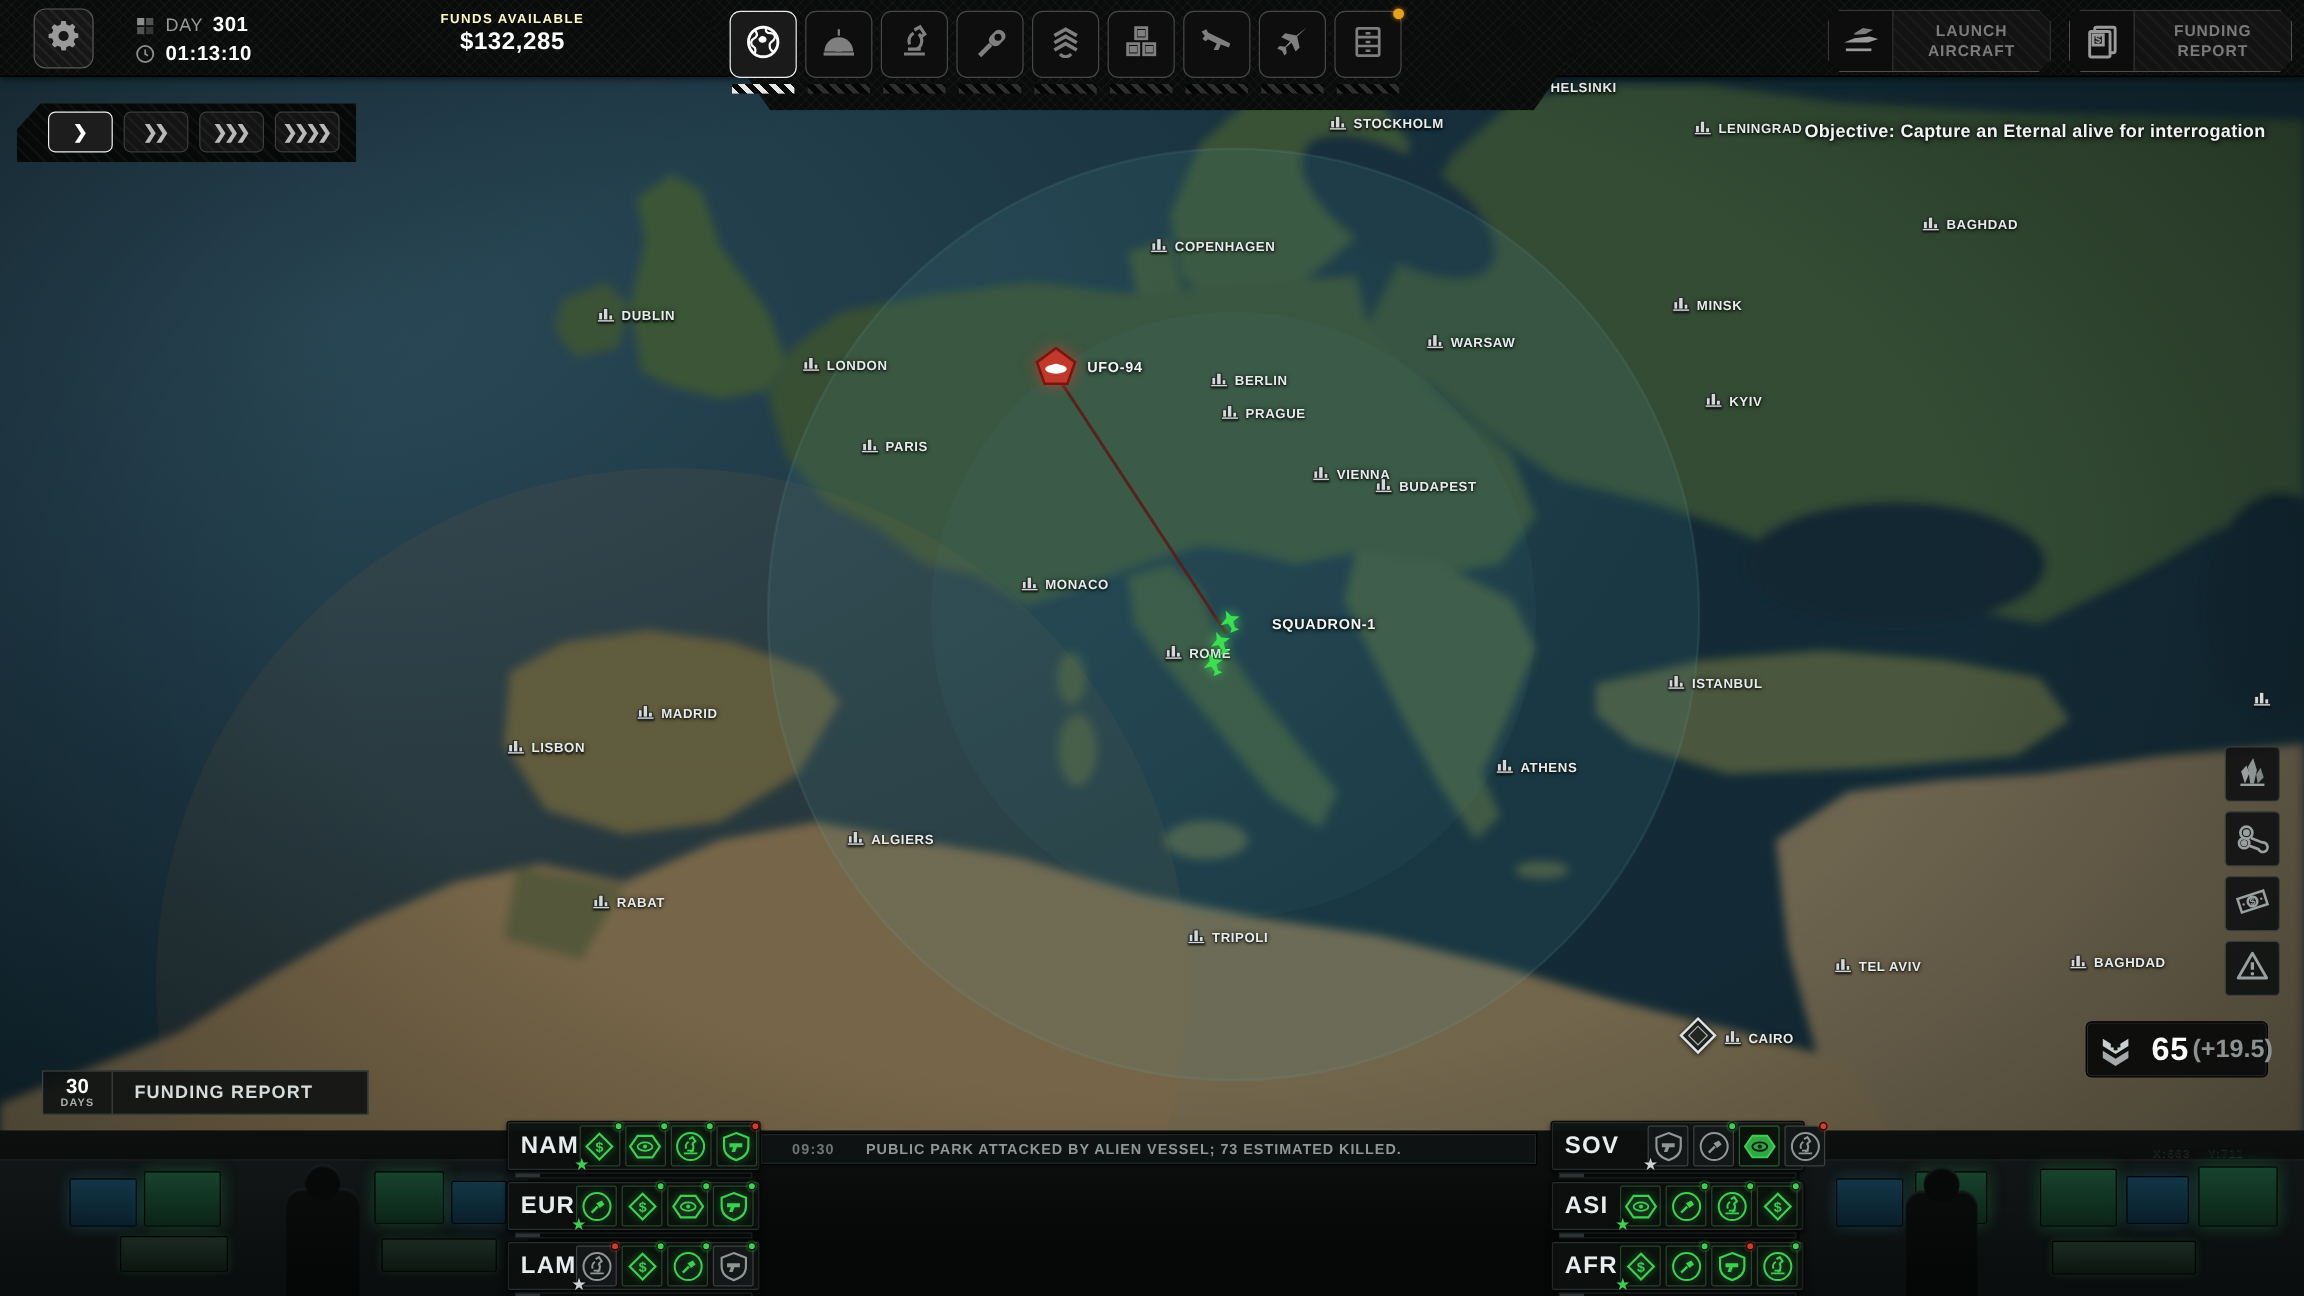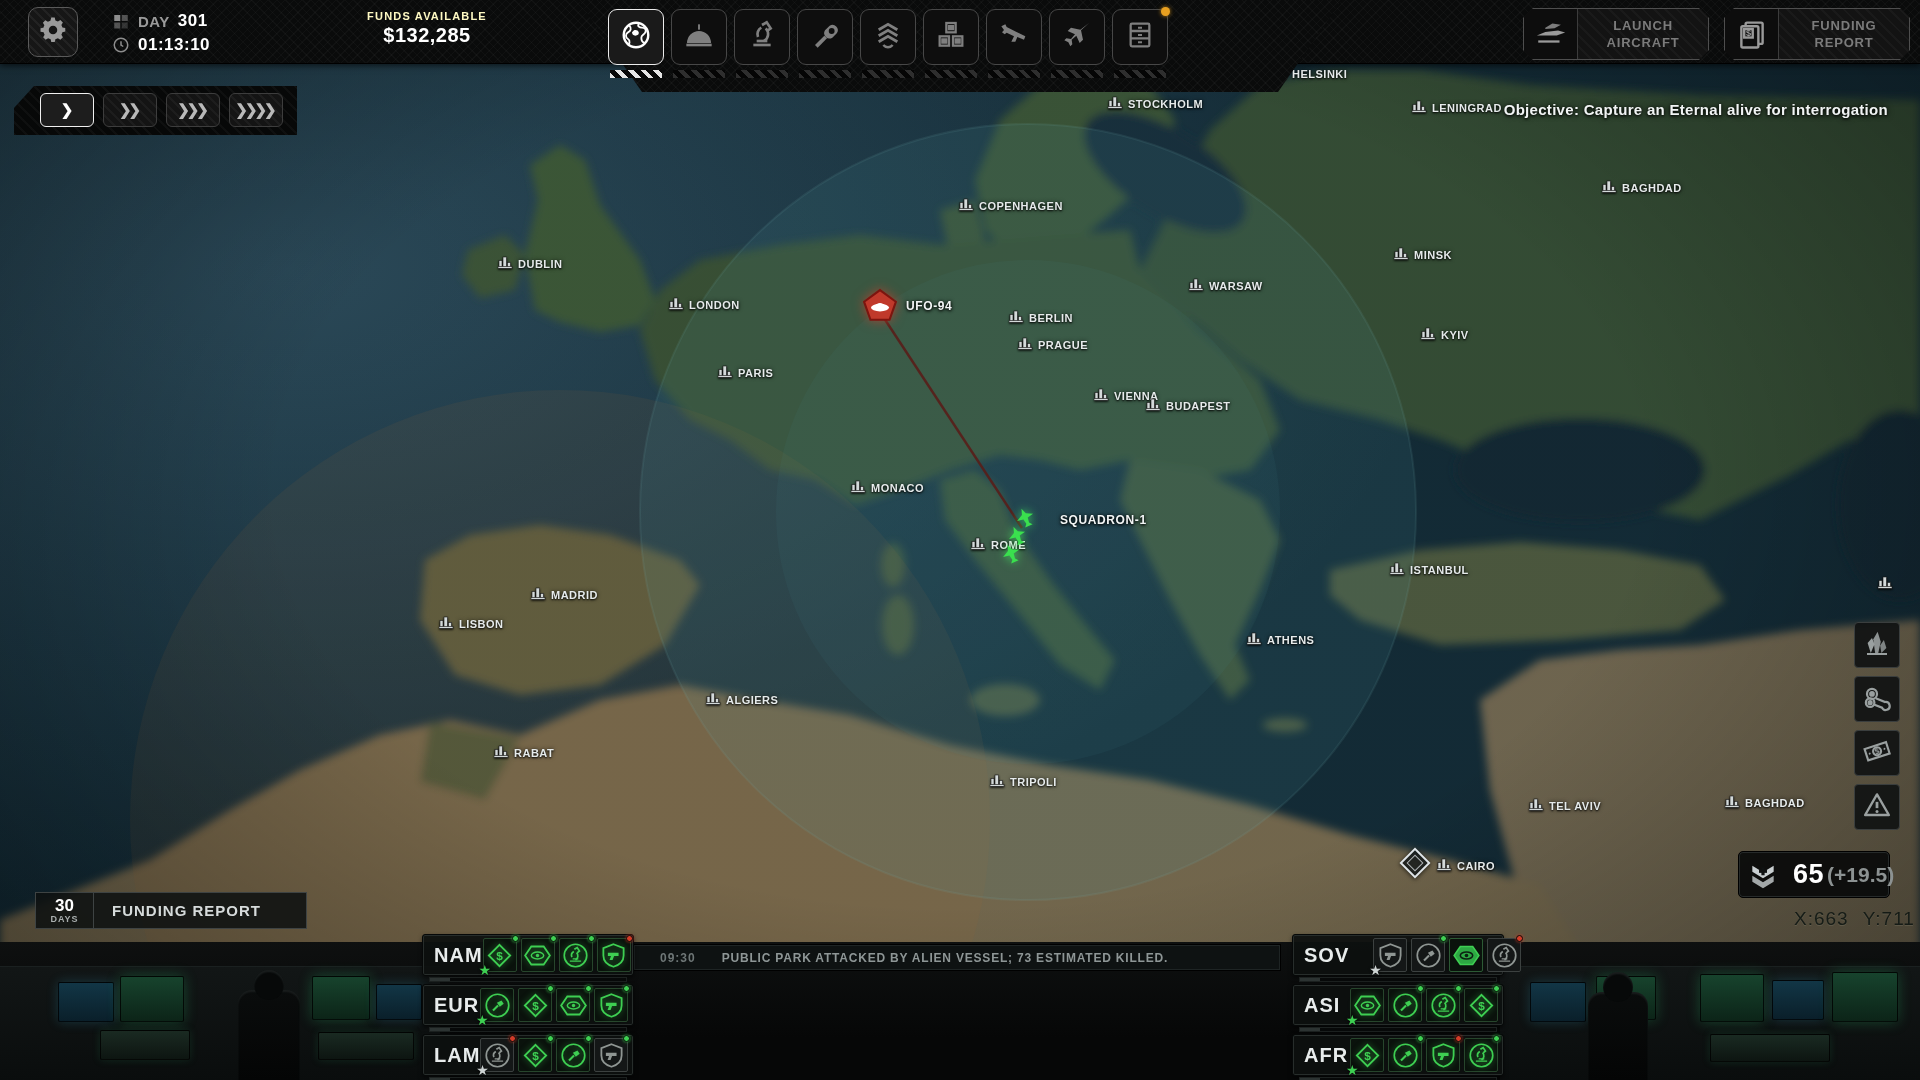--- a/index.html
+++ b/index.html
@@ -37,21 +37,21 @@
   #top-trapezoid { position:absolute; left:578px; top:0; width:764px; height:92px; z-index:21;
     clip-path:polygon(0 0, 764px 0, 700px 92px, 64px 92px); }
   #gear-btn { position:absolute; left:28px; top:7px; width:50px; height:50px; z-index:22;
     border:1px solid #5a5a5a; border-radius:10px; background:
     repeating-linear-gradient(45deg, rgba(255,255,255,.05) 0 2px, rgba(0,0,0,0) 2px 7px), #161616;
     display:flex; align-items:center; justify-content:center; color:#9a9a9a; cursor:pointer; }
   #gear-btn svg { width:30px; height:30px; }
   #daytime { position:absolute; left:112px; top:9px; z-index:22; color:#888; }
   .dt-row { display:flex; align-items:center; gap:8px; height:24px; }
   .dt-ico { color:#8d8d8d; display:flex; }
-  .dt-label { font-size:15px; font-weight:bold; color:#9a9a9a; letter-spacing:.5px;text-align:center; }
+  .dt-label { font-size:15px; font-weight:normal; color:#9a9a9a; letter-spacing:.5px;text-align:center; }
   .dt-strong { font-size:17px; font-weight:bold; color:#fff; letter-spacing:.5px; }
   #funds { position:absolute; left:317px; top:10px; width:220px; z-index:22; text-align:center; }
   #funds-label { font-size:11px; font-weight:bold; color:#fef9c3; letter-spacing:1.2px; }
   #funds-value { font-size:20px; font-weight:bold; color:#fff; letter-spacing:.5px; margin-top:2px; }
 
   #nav-icons { position:absolute; left:608px; top:9px; z-index:23; display:flex; gap:7px; }
   .nav-btn { position:relative; width:56px; height:56px; border:1px solid #474747; border-radius:9px;
     background:#0e0e0e; display:flex; align-items:center; justify-content:center;
     color:#7f7f7f; cursor:pointer; }
   .nav-btn svg { width:32px; height:32px; }
@@ -151,22 +151,22 @@
     display:flex; align-items:center; justify-content:center; color:#9aa0a0; cursor:pointer; }
   .side-btn svg { width:30px; height:30px; }
 
   
   #score-badge { position:absolute; left:1738px; top:851px; width:152px; height:47px; z-index:8;
     background:rgba(9,10,10,.93); border:1px solid #000; border-radius:5px;
     box-shadow:inset 0 0 0 1px #262a2a; display:flex; align-items:center; padding:0 8px; }
   #score-icon { width:34px; height:34px; color:#c9cfd1; display:flex; align-items:center; justify-content:center; }
   #score-value { color:#fff; font-size:27px; font-weight:bold; margin-left:14px; letter-spacing:.5px; }
   #score-delta { color:#8c9292; font-size:21px; font-weight:bold; margin-left:3px; }
-  #coords { position:absolute; left:1794px; top:908px; z-index:8; display:flex; gap:14px;
-    color:rgba(13,21,17,.88); font-size:19px; font-weight:normal; letter-spacing:1px;
+  #coords { position:absolute; left:1794px; top:956px; z-index:8; display:flex; gap:14px;
+    color:rgba(13,21,17,.88); font-size:10px; font-weight:bold; letter-spacing:1px;
     text-shadow:0 1px 0 rgba(190,190,170,.15); }
 </style>
 </head>
 <body>
 
 <div id="screen">
 
   <svg id="map-svg" width="1920" height="1080" viewBox="0 0 1920 1080">
     <defs>
       <filter id="soft">
@@ -399,21 +399,21 @@
         <span><svg width="15" height="13" viewBox="0 0 15 13">
             <g fill="#d3d9d9" stroke="#1a1a1a" stroke-width="0.6">
               <rect x="1" y="4.5" width="3" height="6.5"></rect>
               <rect x="5" y="1" width="3.5" height="10"></rect>
               <rect x="9.5" y="6.5" width="3" height="4.5"></rect>
               <rect x="0" y="10.5" width="14" height="1.8"></rect>
             </g>
           </svg></span>
         <span>MADRID</span>
       </div>
-      <div class="city" style="left: 439px; top: 616px; text-align: center;">
+      <div class="city" style="left: 423px; top: 616px; text-align: center;">
         <span><svg width="15" height="13" viewBox="0 0 15 13">
             <g fill="#d3d9d9" stroke="#1a1a1a" stroke-width="0.6">
               <rect x="1" y="4.5" width="3" height="6.5"></rect>
               <rect x="5" y="1" width="3.5" height="10"></rect>
               <rect x="9.5" y="6.5" width="3" height="4.5"></rect>
               <rect x="0" y="10.5" width="14" height="1.8"></rect>
             </g>
           </svg></span>
         <span>LISBON</span>
       </div>

